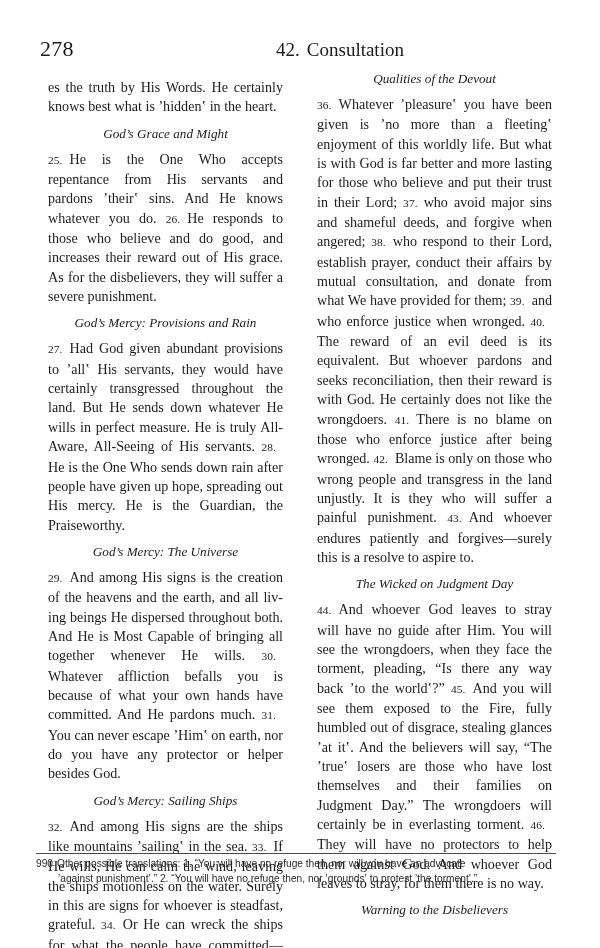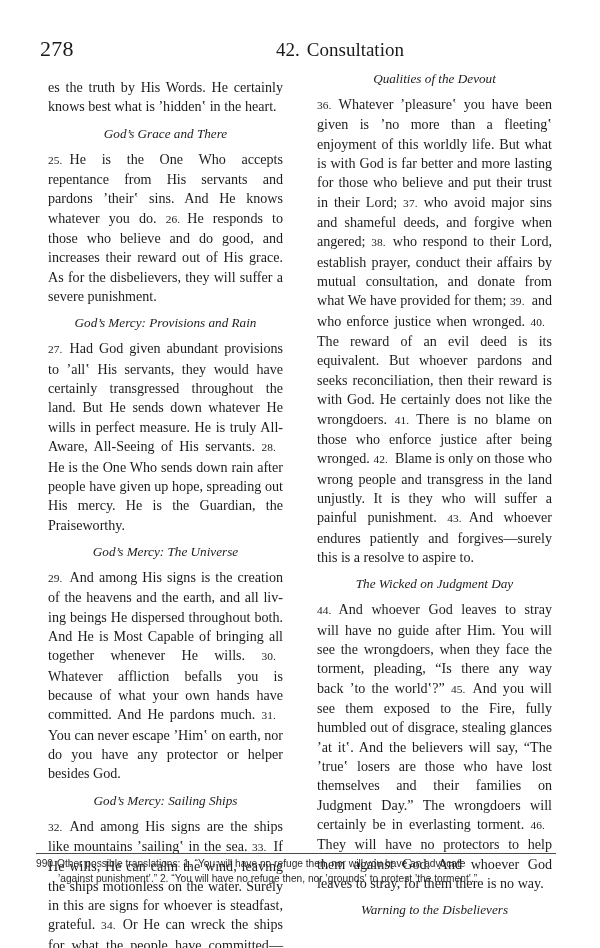--- a/index.html
+++ b/index.html
@@ -135,21 +135,21 @@
     <div class="runtitle">
       <span class="num">42.</span><span>Consultation</span>
     </div>
   </div>
 
   <div class="columns">
 
     <div class="col">
       <p class="verse cont">es the truth by His Words. He certainly knows best what is ʼhiddenʽ in the heart.</p>
 
-      <h2 class="section">God’s Grace and There</h2>
+      <h2 class="section">God’s Grace and Might</h2>
       <p class="verse"><span class="vnum">25.</span> He is the One Who accepts repentance from His servants and pardons ʼtheirʽ sins. And He knows whatever you do. <span class="vnum">26.</span> He responds to those who believe and do good, and increases their reward out of His grace. As for the disbelievers, they will suffer a severe punishment.</p>
 
       <h2 class="section">God’s Mercy:  Provisions and Rain</h2>
       <p class="verse"><span class="vnum">27.</span> Had God given abundant provisions to ʼallʽ His servants, they would have certain­ly transgressed throughout the land. But He sends down whatever He wills in perfect measure. He is truly All-Aware, All-See­ing of His servants. <span class="vnum">28.</span> He is the One Who sends down rain after people have given up hope, spreading out His mercy. He is the Guardian, the Praiseworthy.</p>
 
       <h2 class="section">God’s Mercy:  The Universe</h2>
       <p class="verse"><span class="vnum">29.</span> And among His signs is the creation of the heavens and the earth, and all liv­ing beings He dispersed throughout both. And He is Most Capable of bringing all together whenever He wills. <span class="vnum">30.</span> Whatever affliction befalls you is because of what your own hands have committed. And He pardons much. <span class="vnum">31.</span> You can never escape ʼHimʽ on earth, nor do you have any pro­tector or helper besides God.</p>
 
       <h2 class="section">God’s Mercy:  Sailing Ships</h2>
       <p class="verse"><span class="vnum">32.</span> And among His signs are the ships like mountains ʼsailingʽ in the sea. <span class="vnum">33.</span> If He wills, He can calm the wind, leaving the ships motionless on the water. Surely in this are signs for whoever is steadfast, grateful. <span class="vnum">34.</span> Or He can wreck the ships for what the people have committed—though He forgives much— <span class="vnum">35.</span> so those who dis­pute about Our signs may know that they have no refuge.</p>

